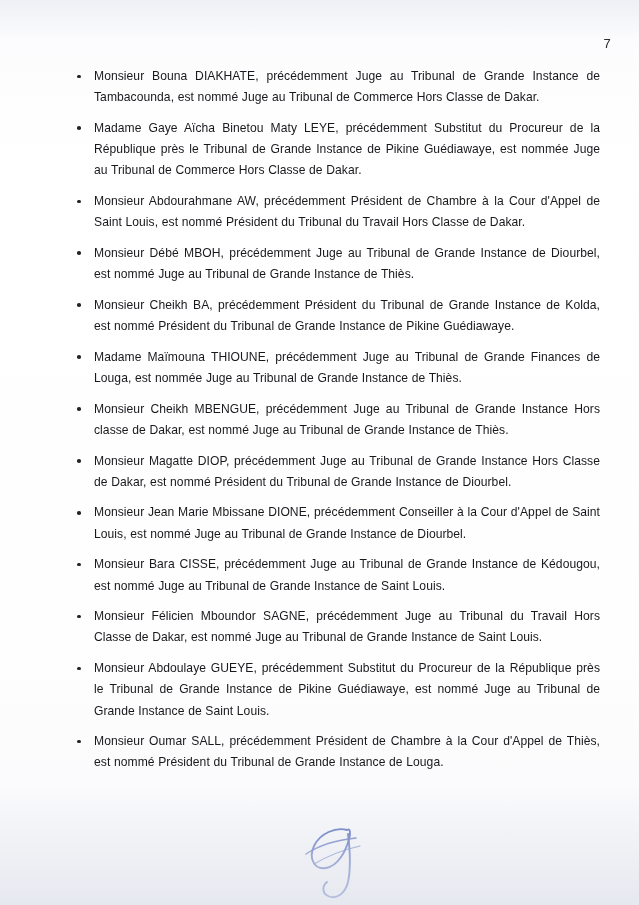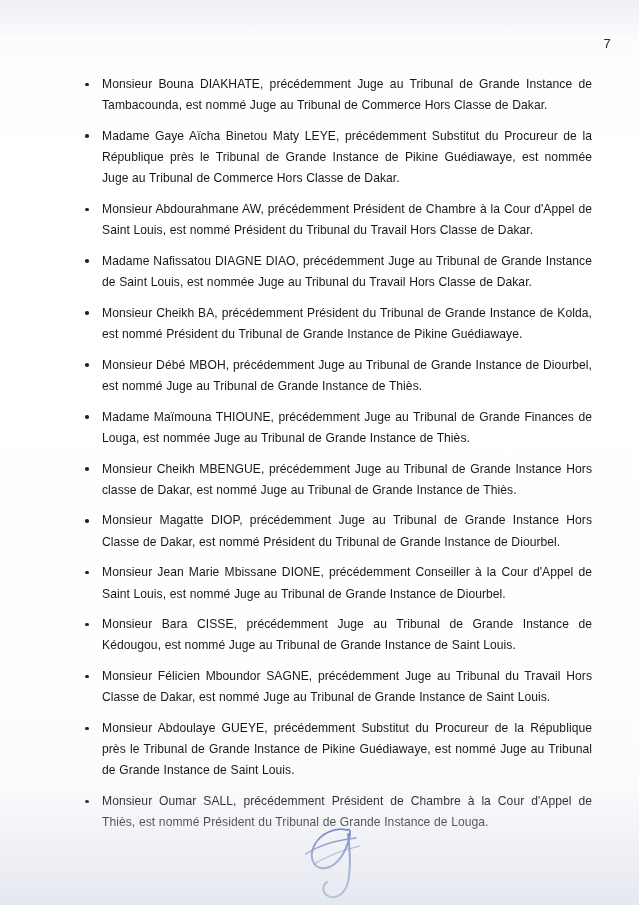--- a/index.html
+++ b/index.html
@@ -54,21 +54,21 @@
 
   .content {
     position: absolute;
     top: 58px;
     left: 62px;
     width: 546px;
   }
 
   ul.decree-list {
     list-style: none;
-    margin: 16px;
+    margin: 8px;
     padding: 0;
   }
 
   li.decree-item {
     position: relative;
     padding-left: 24px;
     margin-bottom: 9.5px;
     font-size: 12.1px;
     line-height: 21.2px;
     text-align: justify;
@@ -104,23 +104,22 @@
 <div class="page">
   <div class="scan-shade-top"></div>
 
   <div class="page-number">7</div>
 
   <div class="content">
     <ul class="decree-list">
       <li class="decree-item">Monsieur Bouna DIAKHATE, précédemment Juge au Tribunal de Grande Instance de Tambacounda, est nommé Juge au Tribunal de Commerce Hors Classe de Dakar.</li>
       <li class="decree-item">Madame Gaye Aïcha Binetou Maty LEYE, précédemment Substitut du Procureur de la République près le Tribunal de Grande Instance de Pikine Guédiawaye, est nommée Juge au Tribunal de Commerce Hors Classe de Dakar.</li>
       <li class="decree-item">Monsieur Abdourahmane AW, précédemment Président de Chambre à la Cour d'Appel de Saint Louis, est nommé Président du Tribunal du Travail Hors Classe de Dakar.</li>
-      <li class="decree-item">Madame Nafissatou DIAGNE DIAO, précédemment Juge au Tribunal de Grande Instance de Saint Louis, est nommée Juge au Tribunal du Travail Hors Classe de Dakar.</li>
+      <li class="decree-item">Monsieur Débé MBOH, précédemment Juge au Tribunal de Grande Instance de Diourbel, est nommé Juge au Tribunal de Grande Instance de Thiès.</li>
       <li class="decree-item">Monsieur Cheikh BA, précédemment Président du Tribunal de Grande Instance de Kolda, est nommé Président du Tribunal de Grande Instance de Pikine Guédiawaye.</li>
-      <li class="decree-item">Monsieur Débé MBOH, précédemment Juge au Tribunal de Grande Instance de Diourbel, est nommé Juge au Tribunal de Grande Instance de Thiès.</li>
       <li class="decree-item">Madame Maïmouna THIOUNE, précédemment Juge au Tribunal de Grande Finances de Louga, est nommée Juge au Tribunal de Grande Instance de Thiès.</li>
       <li class="decree-item">Monsieur Cheikh MBENGUE, précédemment Juge au Tribunal de Grande Instance Hors classe de Dakar, est nommé Juge au Tribunal de Grande Instance de Thiès.</li>
       <li class="decree-item">Monsieur Magatte DIOP, précédemment Juge au Tribunal de Grande Instance Hors Classe de Dakar, est nommé Président du Tribunal de Grande Instance de Diourbel.</li>
       <li class="decree-item">Monsieur Jean Marie Mbissane DIONE, précédemment Conseiller à la Cour d'Appel de Saint Louis, est nommé Juge au Tribunal de Grande Instance de Diourbel.</li>
       <li class="decree-item">Monsieur Bara CISSE, précédemment Juge au Tribunal de Grande Instance de Kédougou, est nommé Juge au Tribunal de Grande Instance de Saint Louis.</li>
       <li class="decree-item">Monsieur Félicien Mboundor SAGNE, précédemment Juge au Tribunal du Travail Hors Classe de Dakar, est nommé Juge au Tribunal de Grande Instance de Saint Louis.</li>
       <li class="decree-item">Monsieur Abdoulaye GUEYE, précédemment Substitut du Procureur de la République près le Tribunal de Grande Instance de Pikine Guédiawaye, est nommé Juge au Tribunal de Grande Instance de Saint Louis.</li>
       <li class="decree-item">Monsieur Oumar SALL, précédemment Président de Chambre à la Cour d'Appel de Thiès, est nommé Président du Tribunal de Grande Instance de Louga.</li>
     </ul>
   </div>

